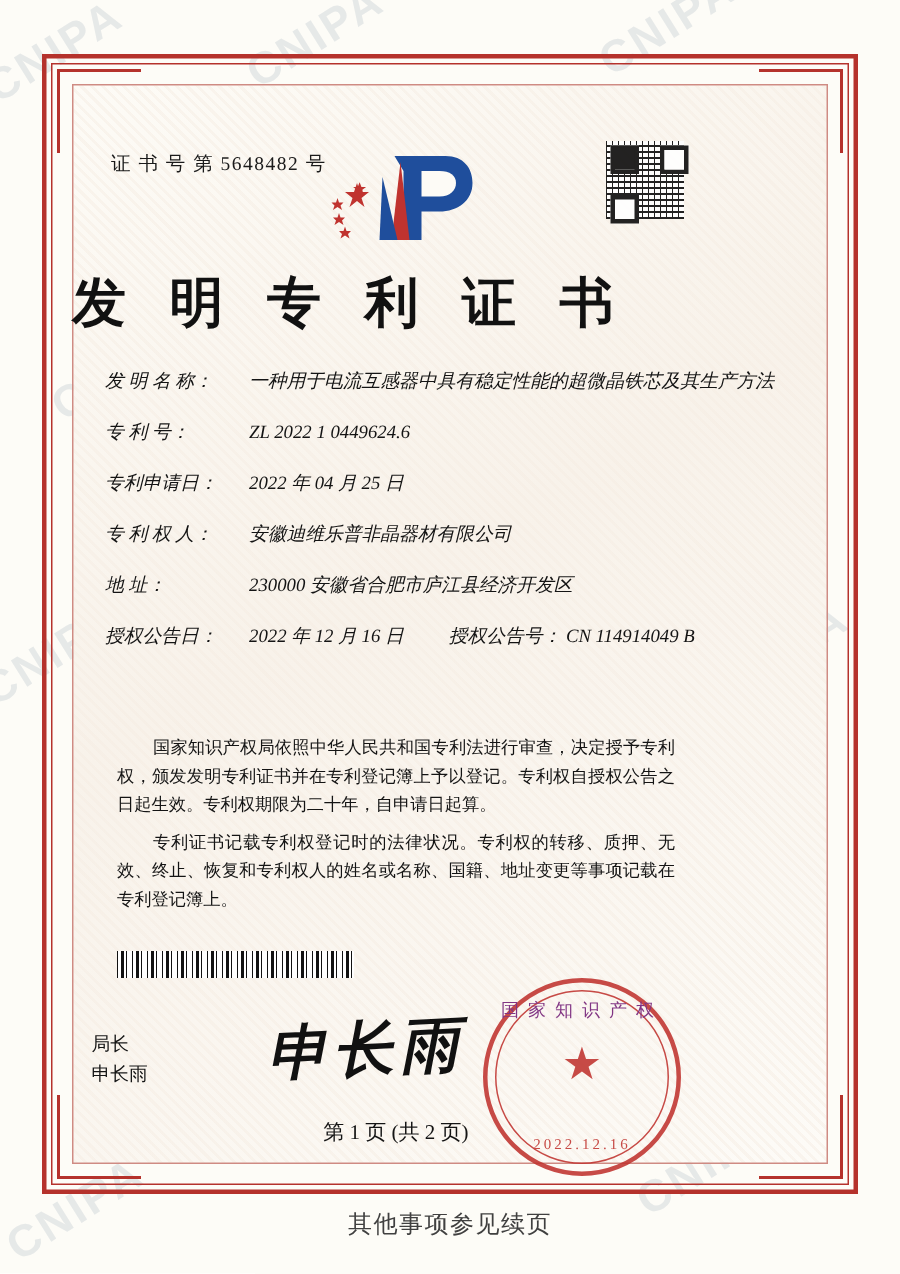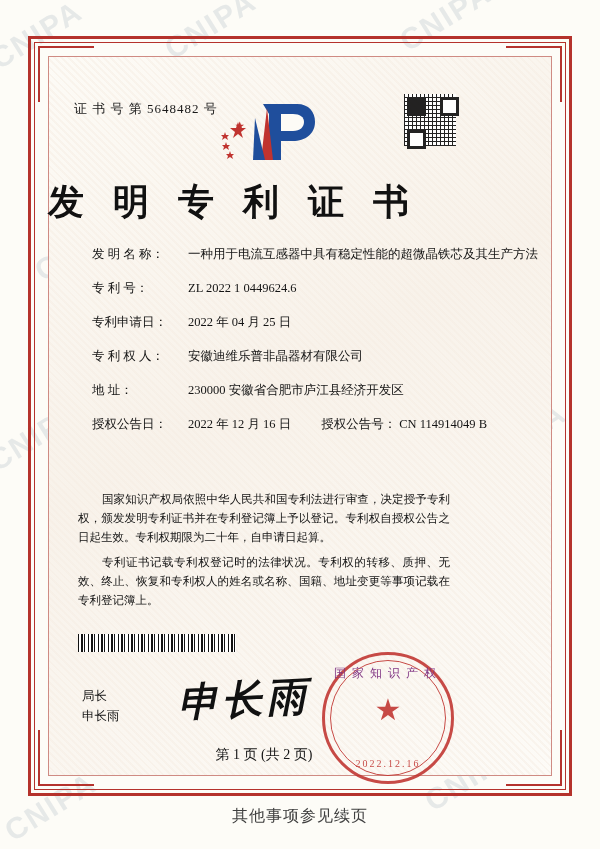--- a/index.html
+++ b/index.html
@@ -143,22 +143,23 @@
     font-size: 36px;
     font-weight: bold;
     letter-spacing: 10px;
     color: #111;
     font-family: "Liberation Serif", "DejaVu Serif", serif;
   }
 
   .fields {
     position: absolute;
     top: 190px;
-    left: 44px;
+    left: 22px;
     right: 30px;
+    font-style: italic;
   }
   .field-row {
     position: relative;
     height: 34px;
     font-size: 12.5px;
     color: #141414;
     white-space: nowrap;
   }
   .f-label {
     display: inline-block;
@@ -199,21 +200,21 @@
       #fff 1px, #fff 3px,
       #111 3px, #111 5px,
       #fff 5px, #fff 6px,
       #111 6px, #111 7px,
       #fff 7px, #fff 10px
     );
   }
 
   .sign-block {
     position: absolute;
-    left: 34px;
+    left: 13px;
     top: 630px;
     font-size: 12.5px;
     line-height: 20px;
     color: #141414;
   }
   .signature {
     position: absolute;
     left: 130px;
     top: 616px;
     font-size: 40px;

